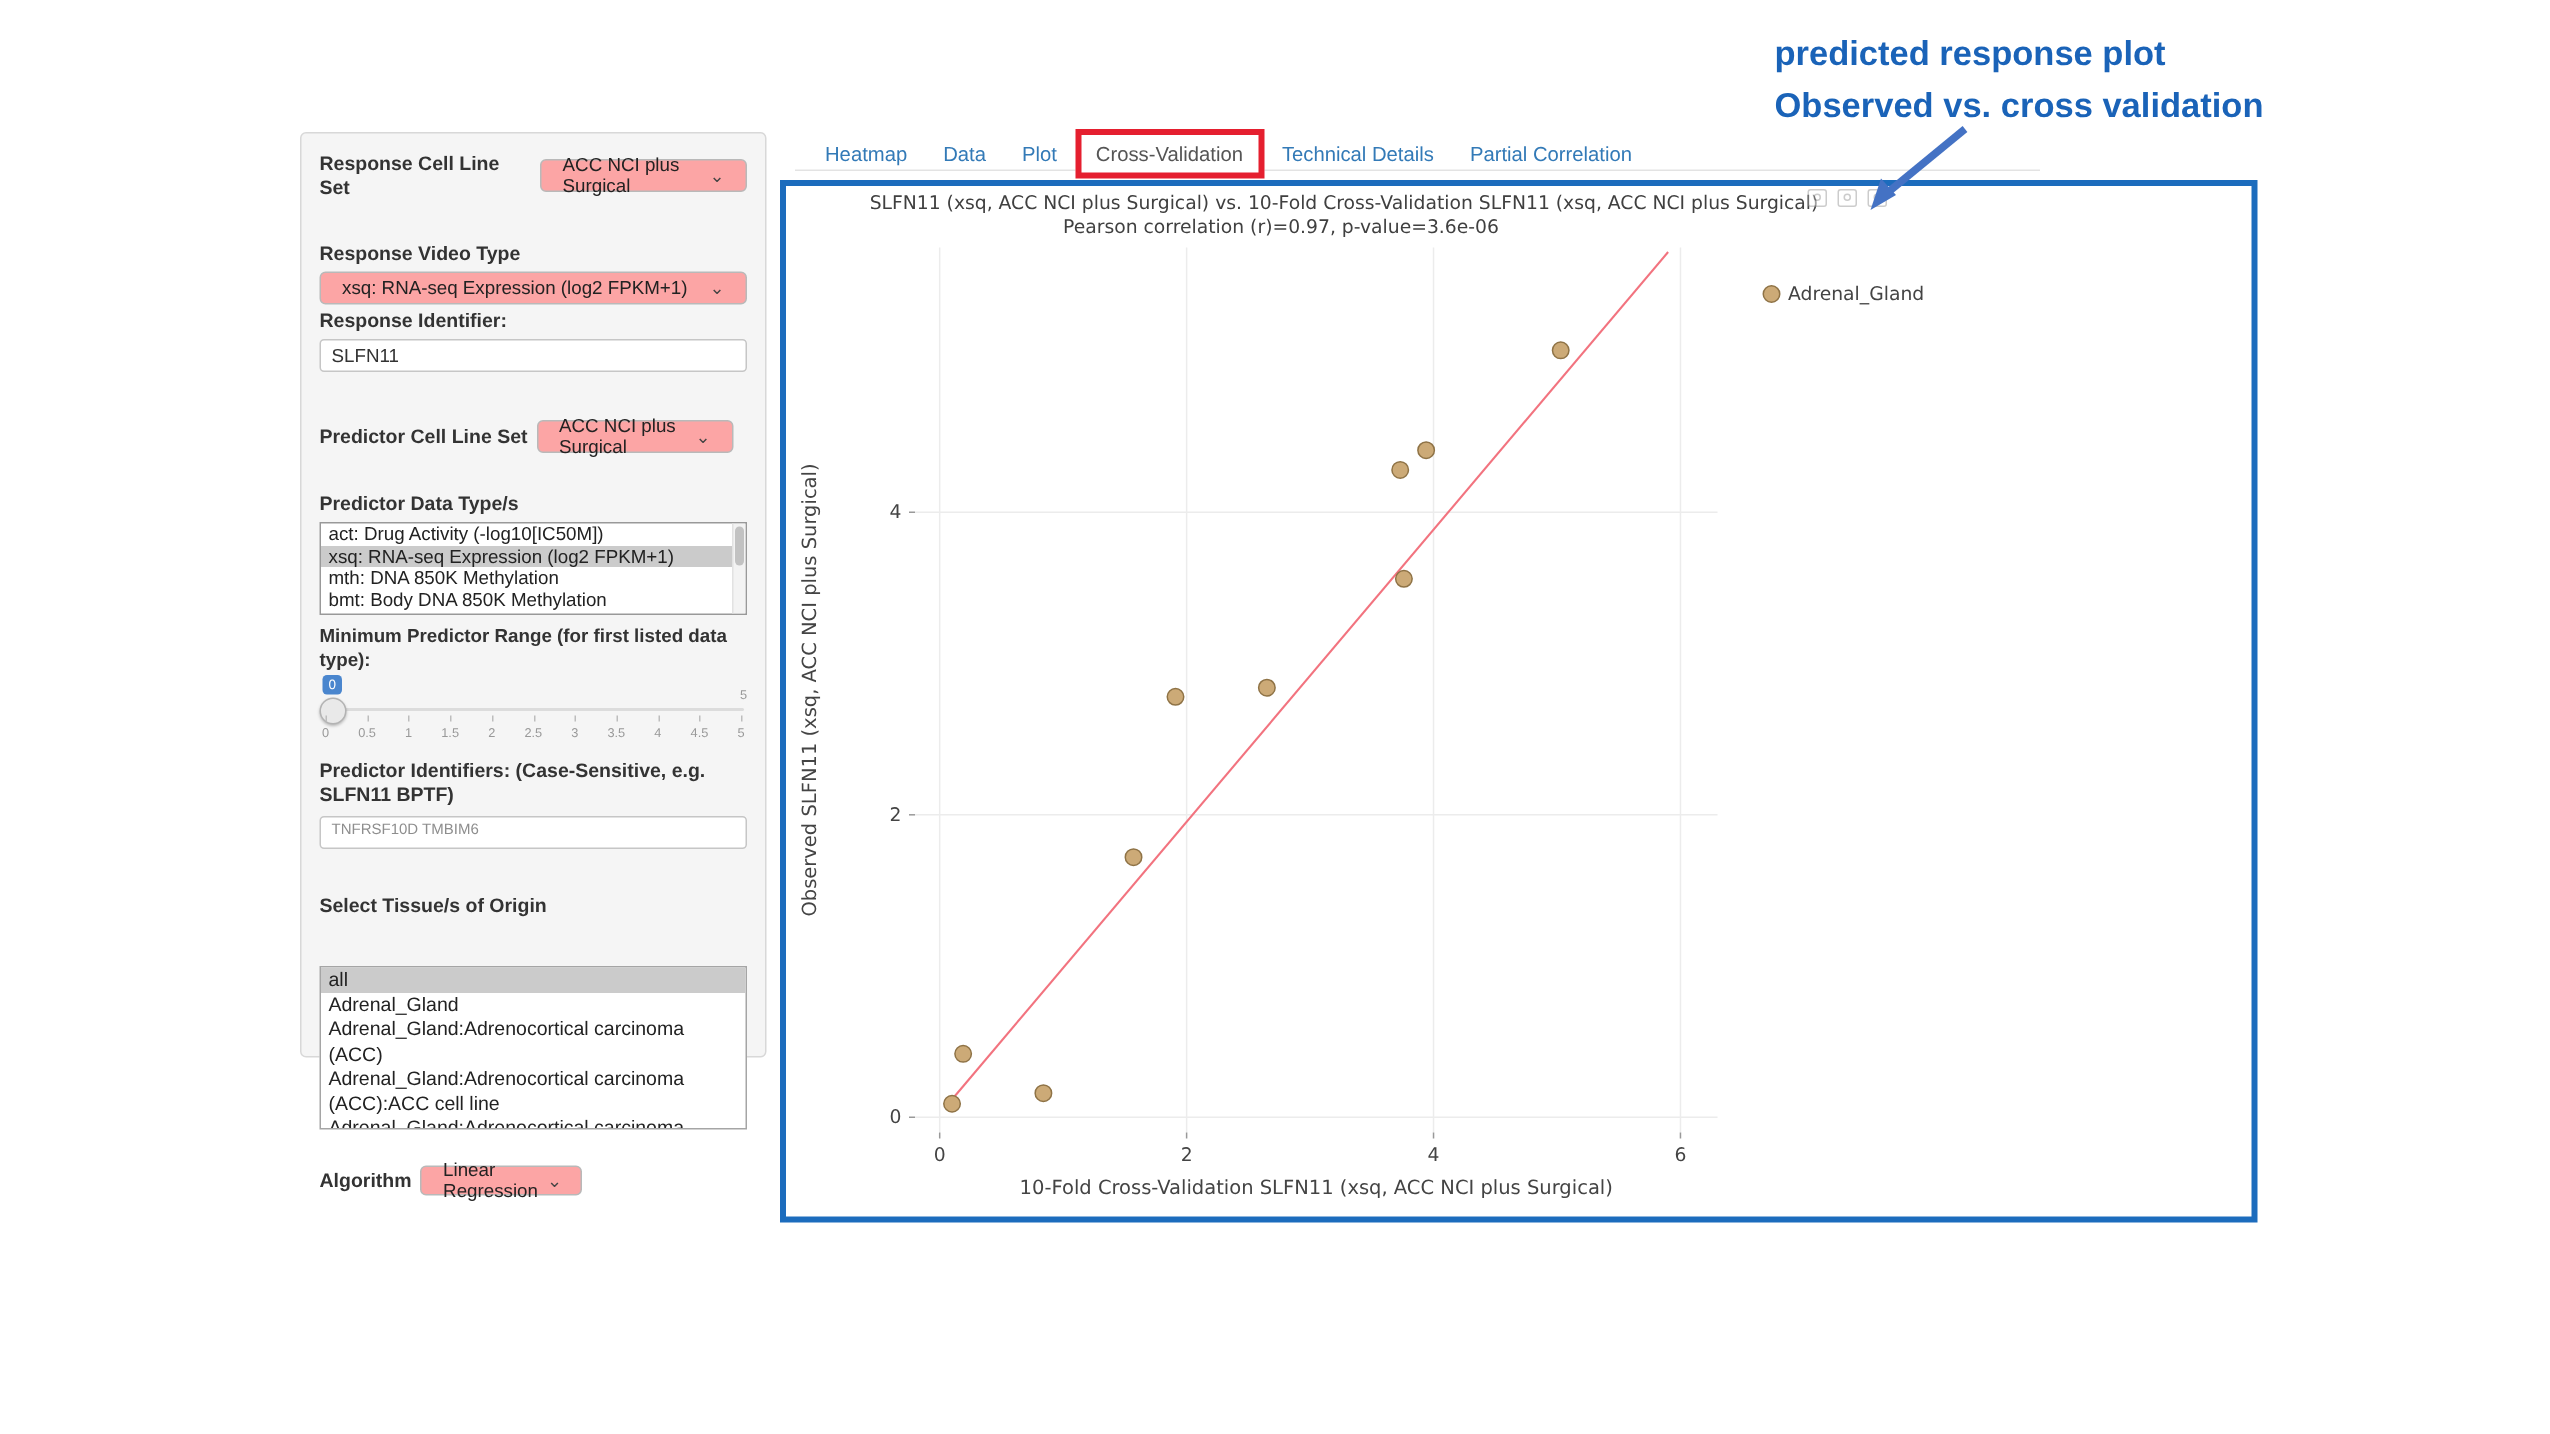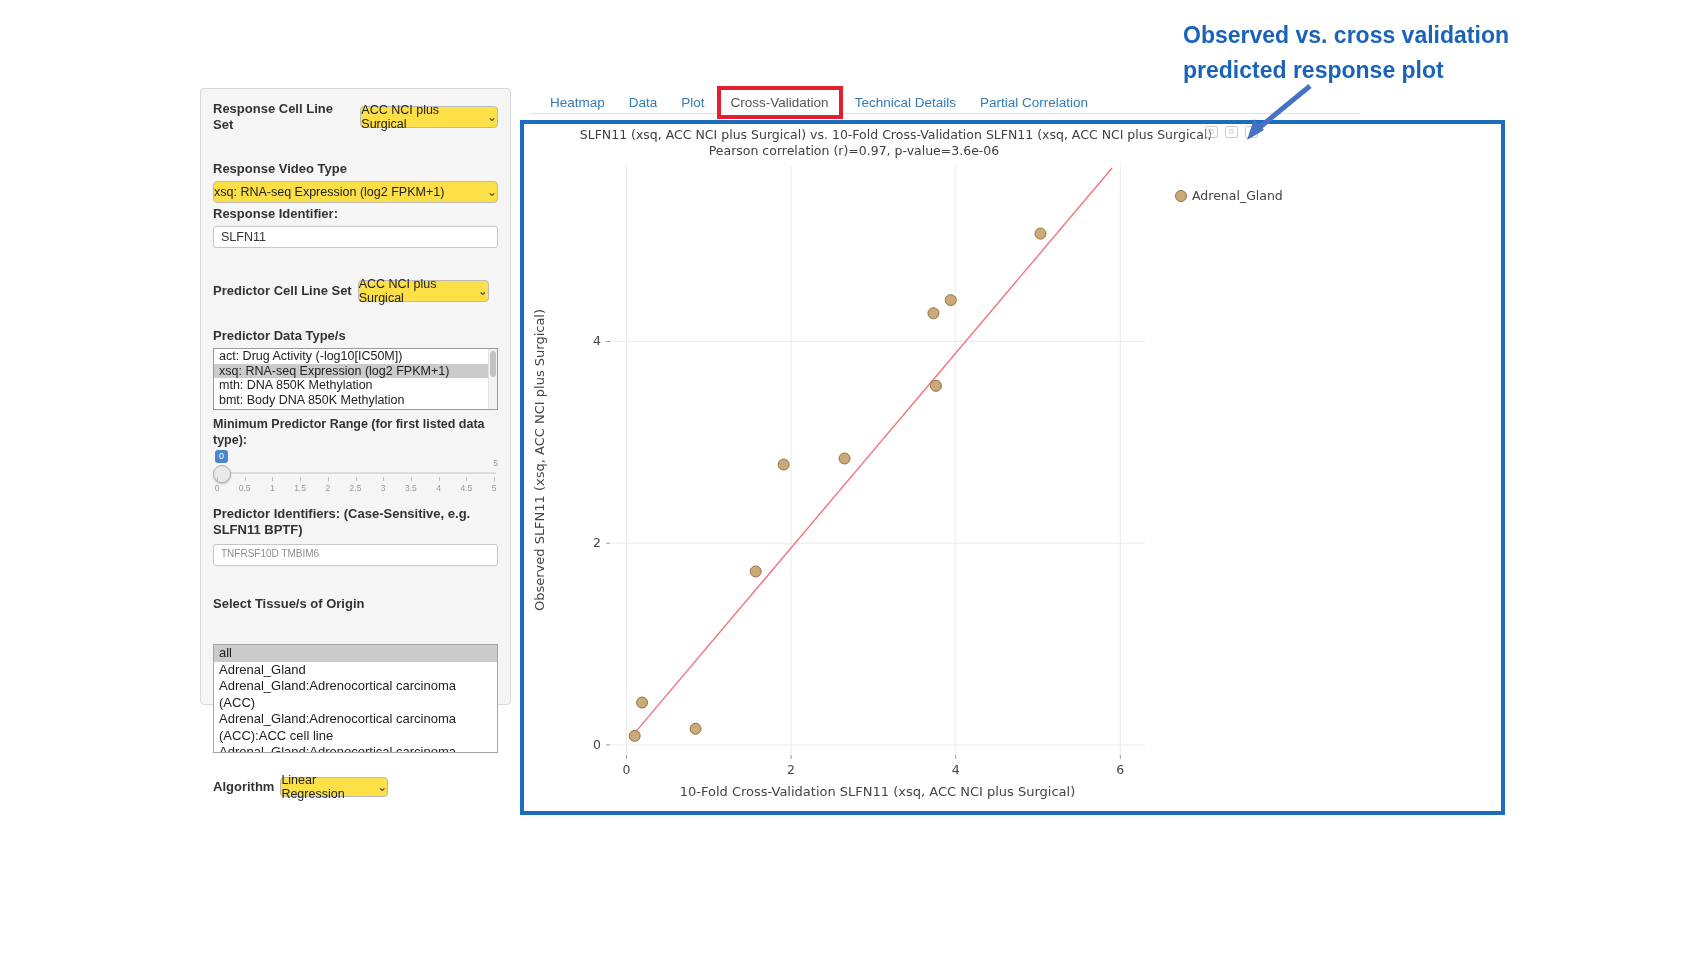--- a/index.html
+++ b/index.html
@@ -17,22 +17,22 @@
   .annotation{position:absolute;left:1183px;top:18px;font-size:23px;font-weight:bold;
               color:#1a63b8;line-height:35px;z-index:6;}
   .arrow-svg{position:absolute;left:1150px;top:18px;z-index:6;pointer-events:none;}
 
   
   .sidebar{position:absolute;left:200px;top:88px;width:311px;height:617px;background:#f5f5f5;
            border:1px solid #d8d8d8;border-radius:4px;box-sizing:border-box;padding:10px 12px;
            font-size:13px;}
   .lbl{font-weight:bold;color:#333;font-size:13px;line-height:16px;}
   .row-inline{display:flex;align-items:center;gap:6px;}
-  .sel{background:#fde047;border:1px solid #b9b9b9;border-radius:4px;display:flex;align-items:center;
-       justify-content:space-between;padding:2px 0;font-size:12.5px;color:#222;cursor:pointer;
+  .sel{background:#fca5a5;border:1px solid #b9b9b9;border-radius:4px;display:flex;align-items:center;
+       justify-content:space-between;padding:2px 14px;font-size:12.5px;color:#222;cursor:pointer;
        box-sizing:border-box;height:22px;}
   .sel .chev{color:#444;font-size:12px;margin-left:6px;line-height:10px;}
   .ti{background:#fff;border:1px solid #c6c6c6;border-radius:3px;height:22px;box-sizing:border-box;
       padding:3px 7px;font-size:12.5px;color:#333;width:100%;}
   .listbox{background:#fff;border:1px solid #999;position:relative;overflow:hidden;}
   .listbox .opt{padding:0 5px;line-height:14.5px;font-size:12.5px;color:#222;white-space:nowrap;cursor:default;}
   .listbox .opt.selected{background:#cbcbcb;}
   .listbox2 .opt{line-height:16.5px;font-size:13px;white-space:normal;}
   .vscroll{position:absolute;right:0;top:0;width:8px;height:100%;background:#f3f3f3;border-left:1px solid #e2e2e2;}
   .vthumb{position:absolute;right:1px;top:2px;width:6px;height:26px;background:#c2c2c2;border-radius:3px;}
@@ -73,22 +73,22 @@
   #chart{position:absolute;left:0;top:0;}
   #chart text{font-family:"DejaVu Sans",sans-serif;fill:#444;}
 </style>
 </head>
 <body>
 
 <div class="canvas">
 
 
   <div class="annotation">
+    <div>predicted response plot</div>
     <div>Observed vs. cross validation</div>
-    <div>predicted response plot</div>
   </div>
   <svg class="arrow-svg" width="360" height="140">
     <line x1="160" y1="68" x2="104" y2="114" stroke="#4472c4" stroke-width="5"></line>
     <polygon points="97,122 114,112 104,101" fill="#4472c4"></polygon>
   </svg>
 
   <div class="sidebar">
 
     <div class="row-inline" style="margin-top:2px;">
       <span class="lbl">Response Cell Line Set</span>

